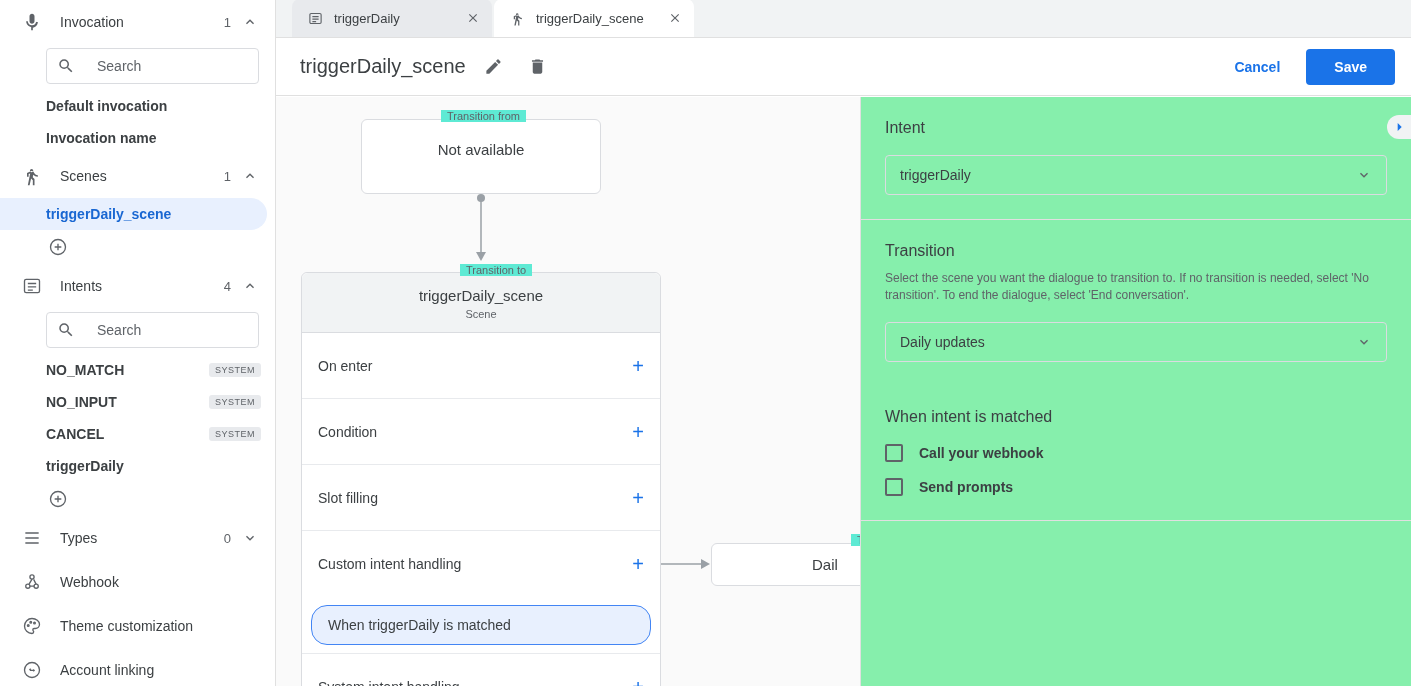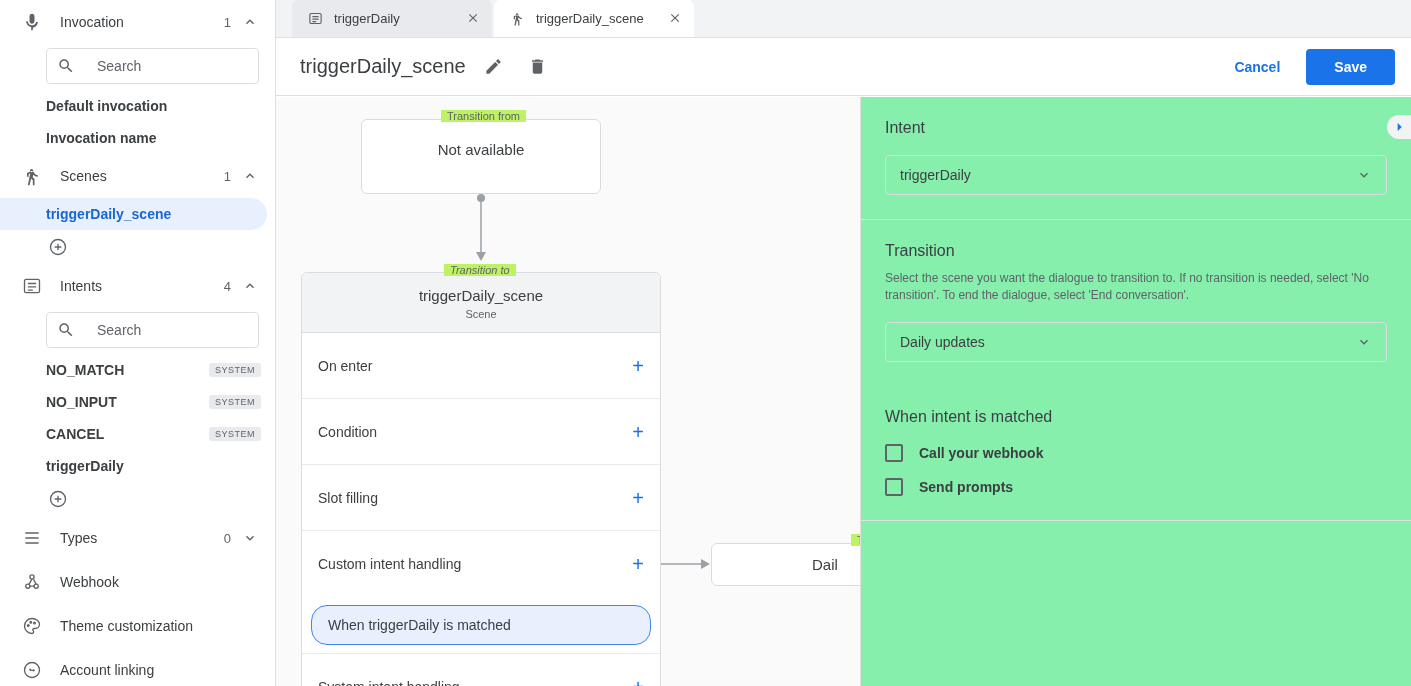--- a/index.html
+++ b/index.html
@@ -203,21 +203,21 @@
     background: #fafafa;
     overflow: hidden;
     border-right: 1px solid #e0e0e0;
   }
 
   
   .node-label {
     position: absolute;
     font-size: 11px;
     color: #5f6368;
-    background: #bef264;
+    background: #5eead4;
     padding: 0 6px;
     z-index: 3;
   }
   .card {
     position: absolute;
     background: #fff;
     border: 1px solid #dadce0;
     border-radius: 6px;
   }
   .card-head {
@@ -524,21 +524,21 @@
           <circle cx="369" cy="467" r="4" fill="#9aa0a6"></circle>
           <line x1="369" y1="467" x2="425" y2="467" stroke="#9aa0a6" stroke-width="1.5"></line>
           <polygon points="425,462 434,467 425,472" fill="#9aa0a6"></polygon>
         </svg>
 
         <div class="node-label" style="left:165px; top:13px;">Transition from</div>
         <div class="card" style="left:85px; top:22px; width:240px; height:75px;">
           <div class="card-head" style="padding-top:21px;">Not available</div>
         </div>
 
-        <div class="node-label" style="left:168px; top:167px;font-style:italic;">Transition to</div>
+        <div class="node-label" style="left:184px; top:167px;">Transition to</div>
         <div class="card" style="left:25px; top:175px; width:360px;">
           <div class="scene-head">
             <div style="font-size:15px;">triggerDaily_scene</div>
             <div class="card-sub">Scene</div>
           </div>
 
           <div class="row">
             <span>On enter</span>
             <span class="plus">+</span>
           </div>

